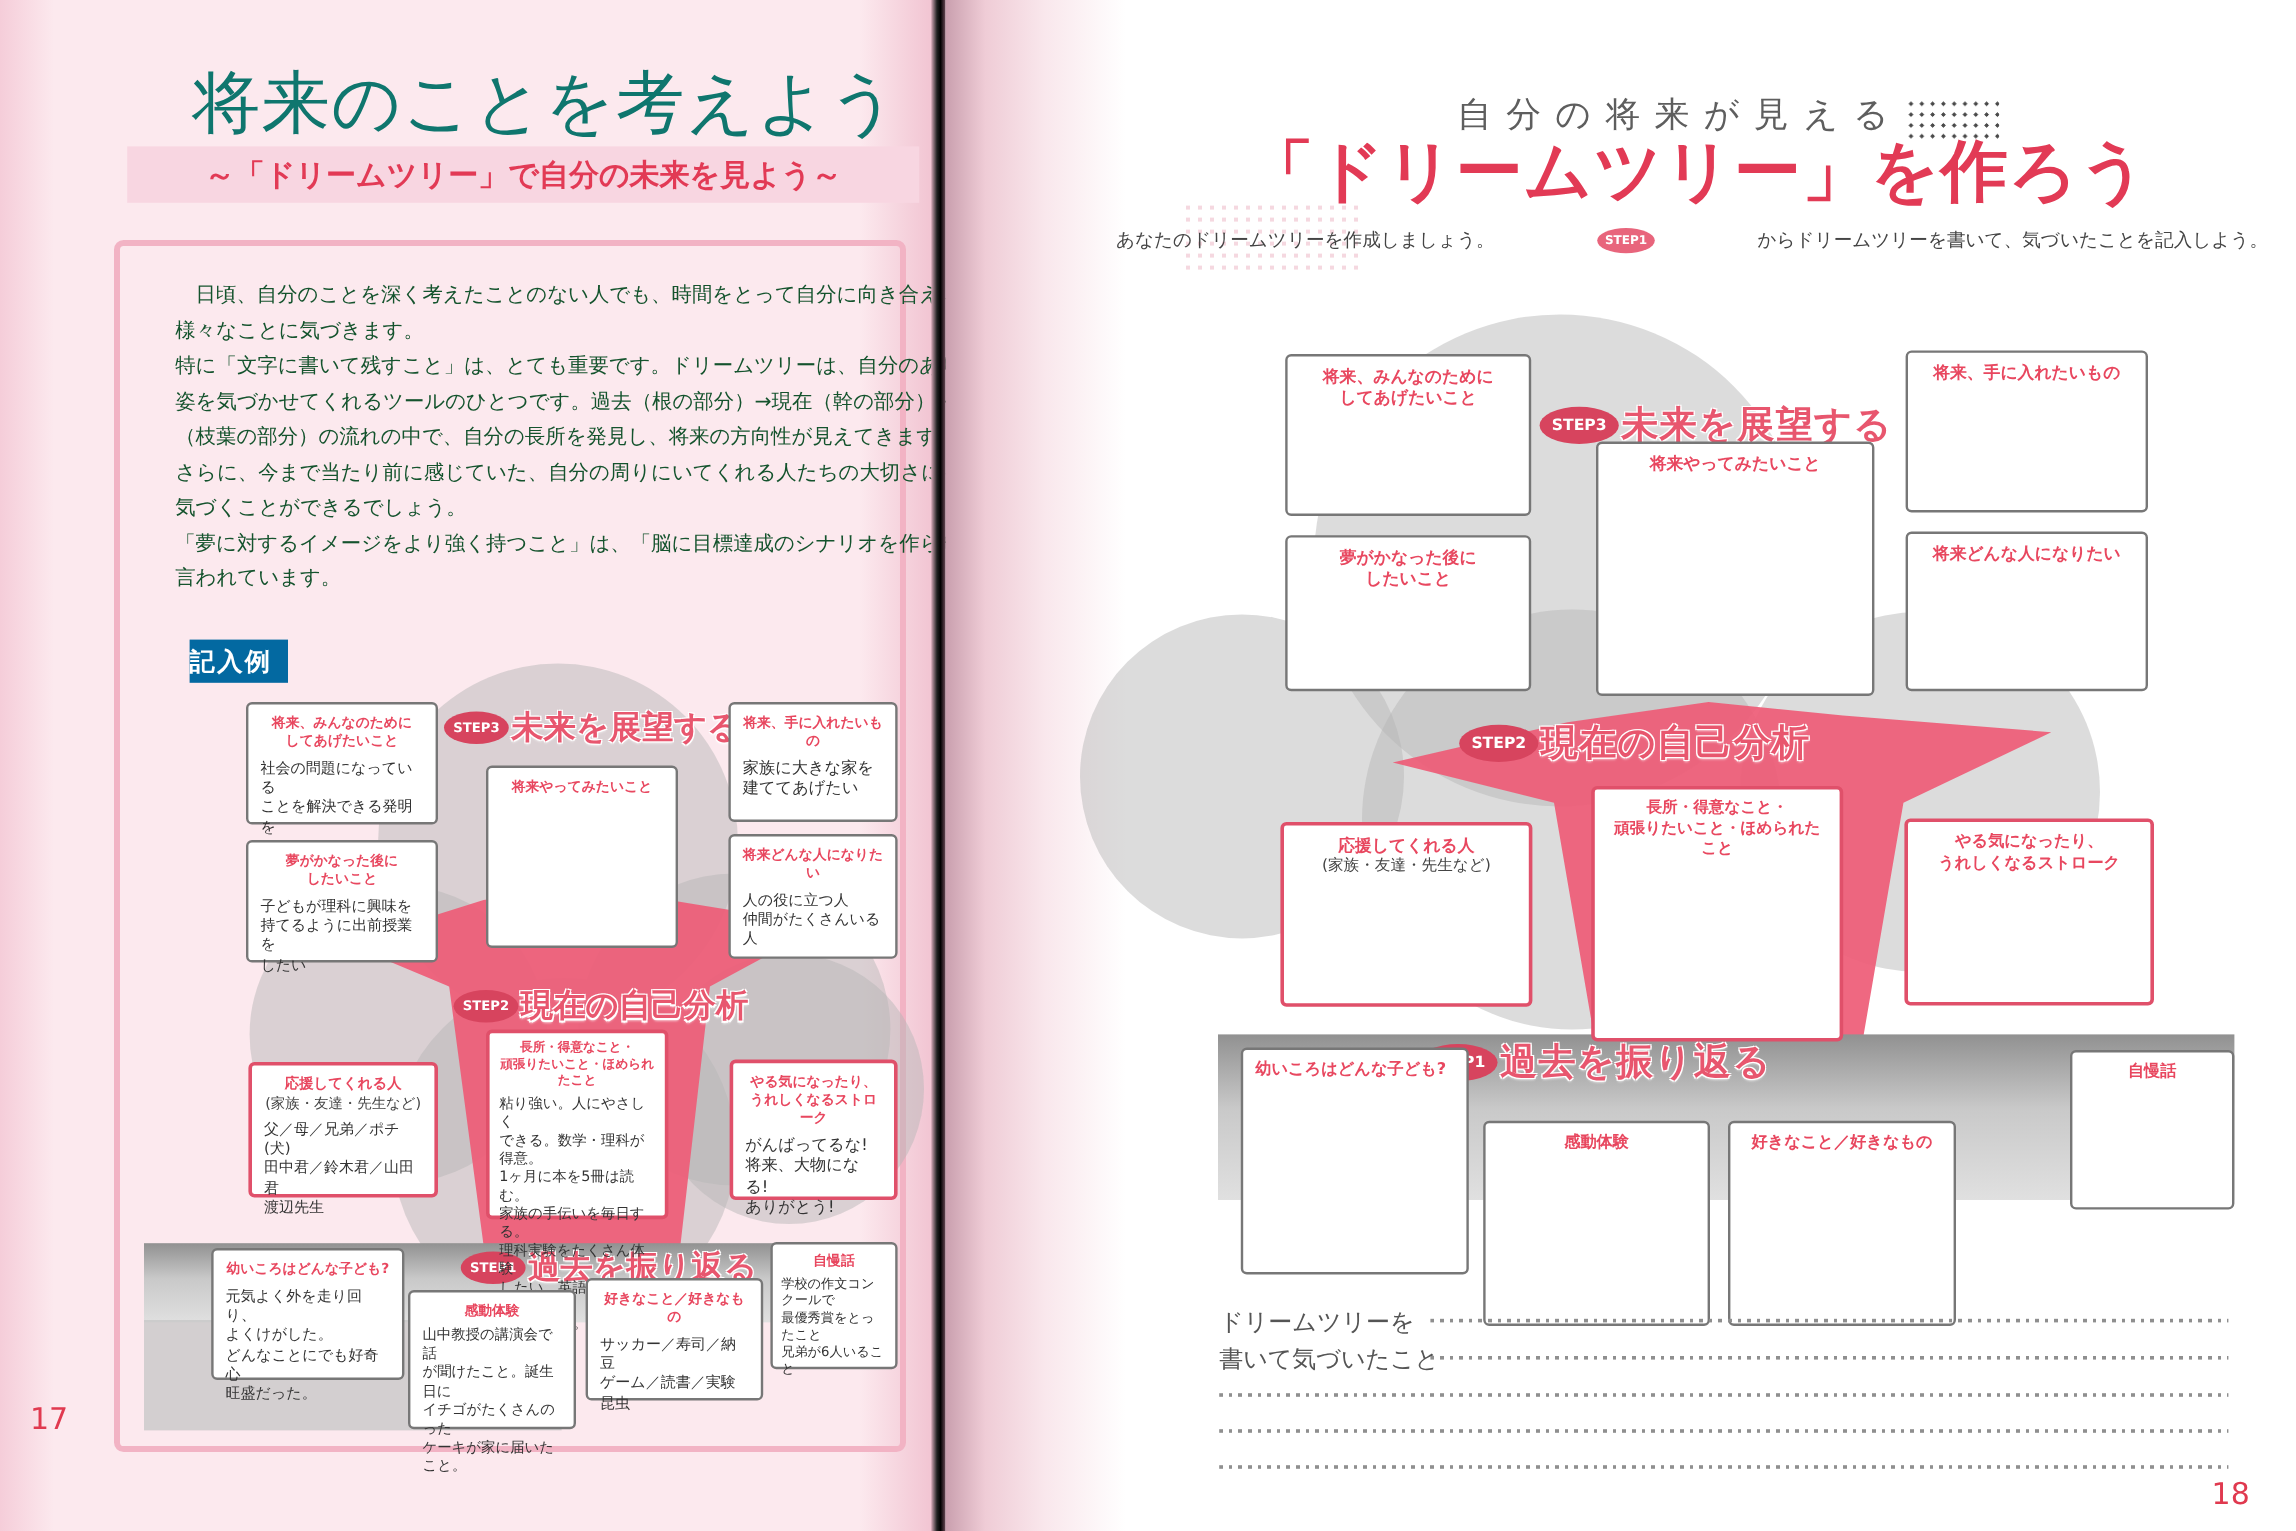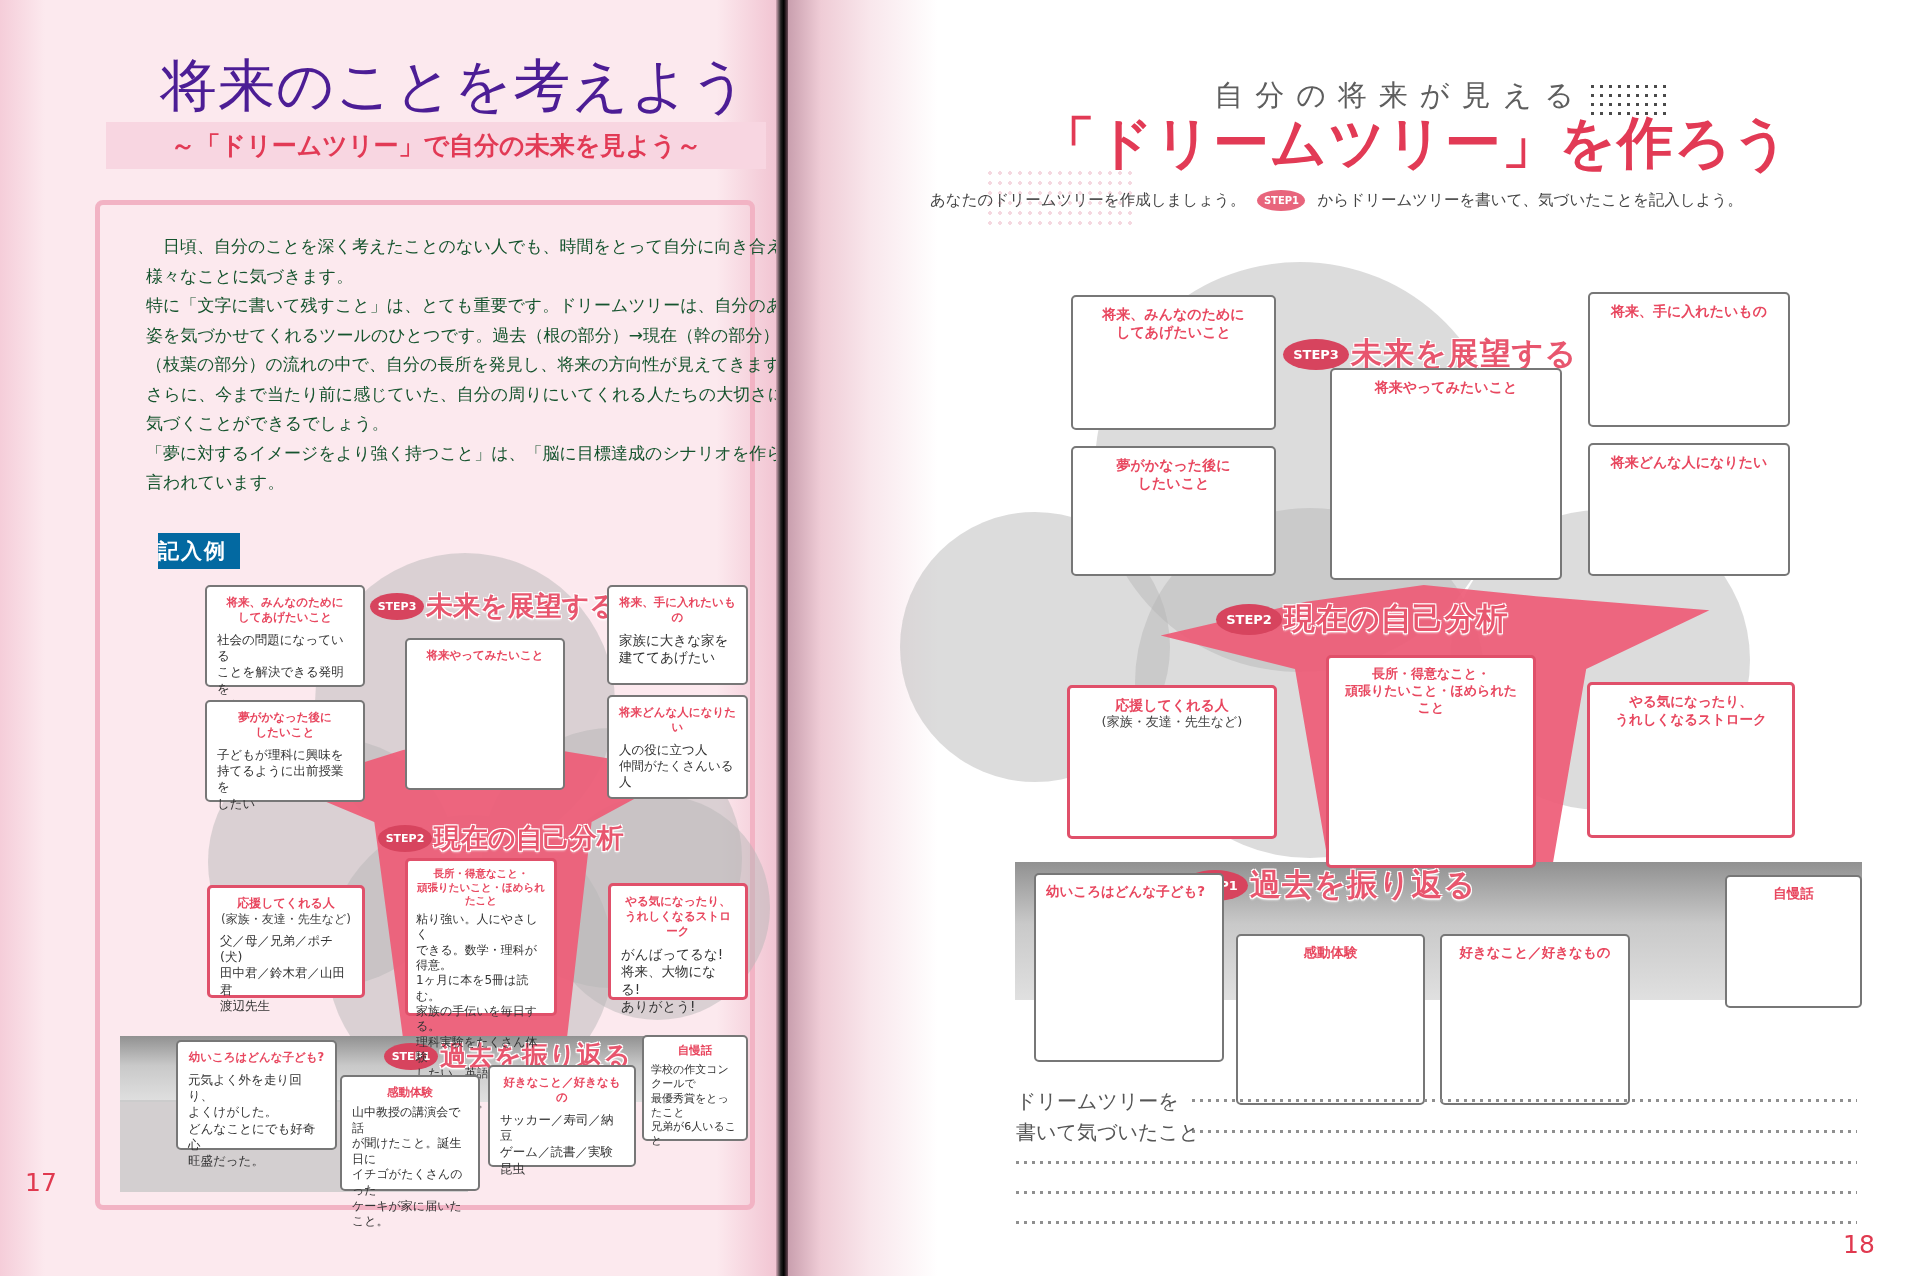--- a/index.html
+++ b/index.html
@@ -3,21 +3,21 @@
 <meta charset="utf-8">
 <style>
   html,body{margin:0;padding:0;background:#888;}
   #stage{position:relative;width:1913px;height:1276px;background:#ffffff;overflow:hidden;
          font-family:"DejaVu Sans","Liberation Sans",sans-serif;color:#333;}
   .abs{position:absolute;}
 
   
   .left-page{left:0;top:0;width:779px;height:1276px;
     background:linear-gradient(90deg,#f5cdd9 0px,#fce9ee 45px,#fce9ee 92%,#f1c3d1 100%);}
-  .lp-title{left:160px;top:48px;width:610px;font-size:57px;color:#4c1d95;letter-spacing:1px;}
+  .lp-title{left:160px;top:48px;width:610px;font-size:57px;color:#0f766e;letter-spacing:1px;}
   .lp-subband{left:106px;top:122px;width:660px;height:47px;background:#f8d6e1;}
   .lp-subtitle{left:106px;top:122px;width:660px;height:47px;line-height:47px;text-align:center;
     font-size:25px;font-weight:bold;color:#e23a55;}
   .lp-frame{left:95px;top:200px;width:650px;height:1000px;border:5px solid #f2b3c4;border-radius:8px;}
   .lp-intro{left:146px;top:232px;width:615px;font-size:17px;line-height:29.5px;color:#14532d;white-space:pre;}
   .lp-example-badge{left:158px;top:533px;width:82px;height:36px;background:#0369a1;color:#fff;
     font-size:21px;font-weight:bold;text-align:left;line-height:36px;letter-spacing:2px;}
   .pagenum{font-size:25px;color:#e0394f;}
 
   
@@ -50,21 +50,21 @@
   .bx .hd{color:#e8475f;font-size:12px;font-weight:bold;text-align:center;line-height:1.3;white-space:pre-line;}
   .bx .sub{color:#444;font-size:12px;text-align:center;line-height:1.2;}
   .bx .bd{color:#333;font-size:13.5px;line-height:1.3;white-space:pre-line;margin-top:7px;}
   .bd-lg{font-size:16px !important;line-height:1.5 !important;}
   .bd-sm{font-size:12.5px !important;}
   .hd-sm{font-size:11.5px !important;}
 
   
   .rp-kicker{left:1190px;top:76px;width:420px;text-align:center;font-size:29px;color:#5e5e5e;letter-spacing:12px;}
   .rp-title{left:940px;top:106px;width:950px;text-align:center;font-size:56px;font-weight:bold;color:#e23a55;letter-spacing:1px;}
-  .rp-instruction{left:930px;top:190px;width:960px;display:flex;justify-content:flex-start;align-items:center;gap:12px;
+  .rp-instruction{left:930px;top:190px;width:960px;display:flex;justify-content:space-between;align-items:center;gap:12px;
     font-size:15.5px;color:#444;}
   .mini-badge{display:inline-block;background:#e8657c;color:#fff;font-size:10px;font-weight:bold;
     width:48px;height:21px;line-height:21px;text-align:center;border-radius:50%;}
   .dots-deco{background-image:radial-gradient(#4a4a4a 1.6px,transparent 1.8px);background-size:9px 9px;}
   .ghost-dots{background-image:radial-gradient(#e9a9ba 1.8px,transparent 2px);background-size:10px 10px;opacity:.45;}
   .dotline{height:3px;background:repeating-linear-gradient(90deg,#8f8f8f 0 3px,transparent 3px 8px);}
   .notes-label{font-size:20px;line-height:31px;color:#555;white-space:pre-line;}
 </style>
 </head>
 <body>

